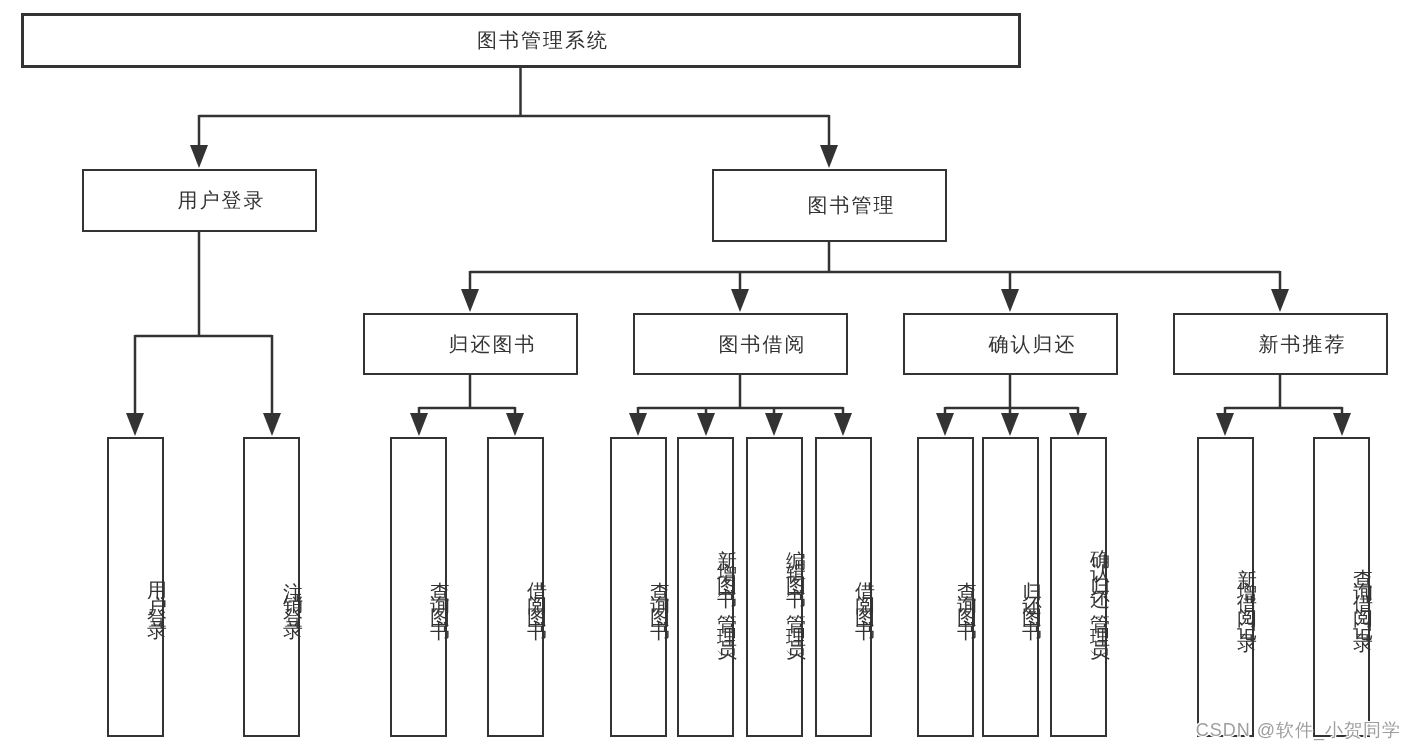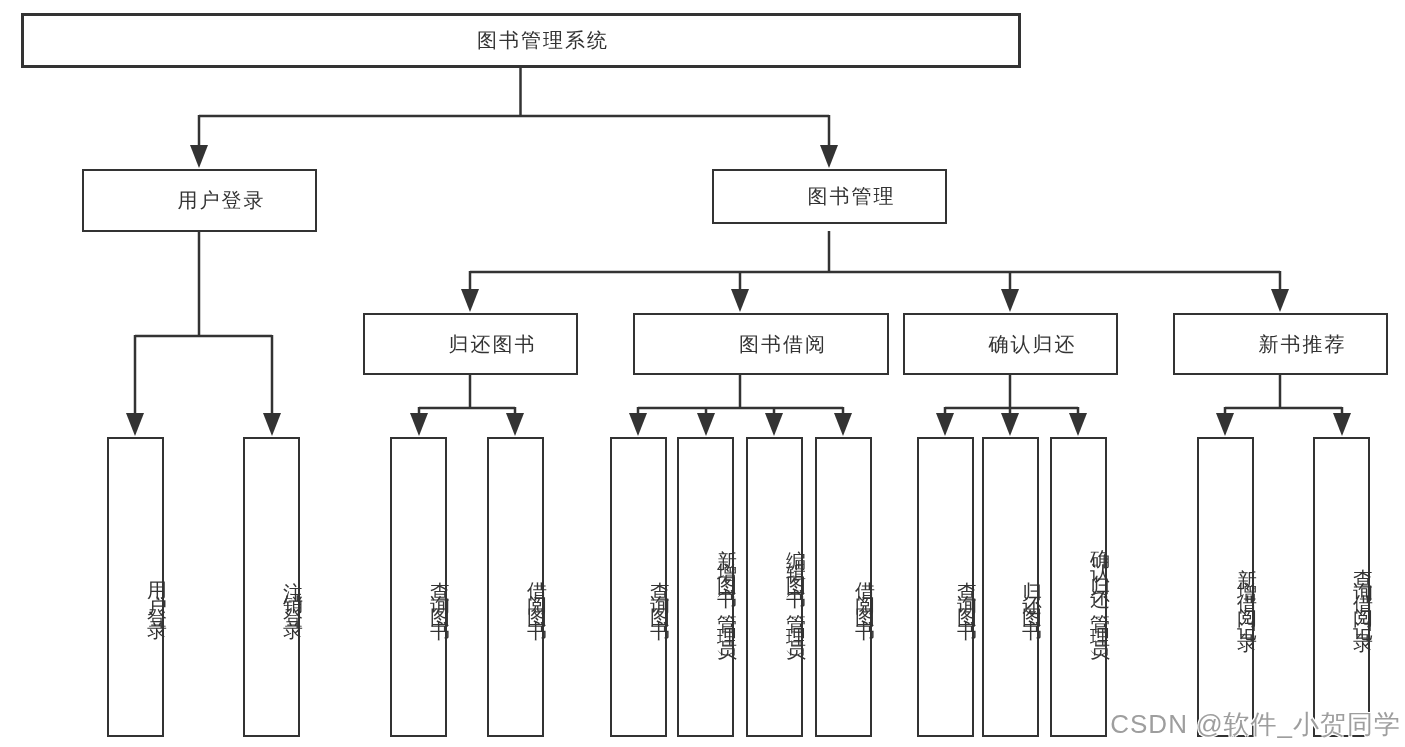--- a/index.html
+++ b/index.html
@@ -31,21 +31,21 @@
     letter-spacing:13px;
     font-size:20px;
     line-height:1.1;
     padding-top:10px;
   }
   .leaf span{display:block;}
   .watermark{
     position:absolute;
     right:4px;
     bottom:5px;
-    font-size:26px;
+    font-size:18px;
     color:#9e9e9e;
     letter-spacing:1px;
     text-shadow:1px 1px 0 #ffffff,-1px -1px 0 #ffffff,1px -1px 0 #ffffff,-1px 1px 0 #ffffff;
     white-space:nowrap;
   }
 </style>
 </head>
 <body>
 
 <div id="canvas">
@@ -115,28 +115,28 @@
     </g>
   </svg>
 
   <div class="box root" style="left:21px;top:13px;width:1000px;height:55px;">
     <span>图书管理系统</span>
   </div>
 
   <div class="box" style="left:82px;top:169px;width:235px;height:63px;">
     <span>用户登录</span>
   </div>
-  <div class="box" style="left:712px;top:169px;width:235px;height:55px;">
+  <div class="box" style="left:712px;top:169px;width:235px;height:73px;">
     <span>图书管理</span>
   </div>
 
   <div class="box" style="left:363px;top:313px;width:215px;height:62px;">
     <span>归还图书</span>
   </div>
-  <div class="box" style="left:633px;top:313px;width:256px;height:62px;">
+  <div class="box" style="left:633px;top:313px;width:215px;height:62px;">
     <span>图书借阅</span>
   </div>
   <div class="box" style="left:903px;top:313px;width:215px;height:62px;">
     <span>确认归还</span>
   </div>
   <div class="box" style="left:1173px;top:313px;width:215px;height:62px;">
     <span>新书推荐</span>
   </div>
 
   <div class="box leaf" style="left:107px;top:437px;width:57px;height:300px;">

